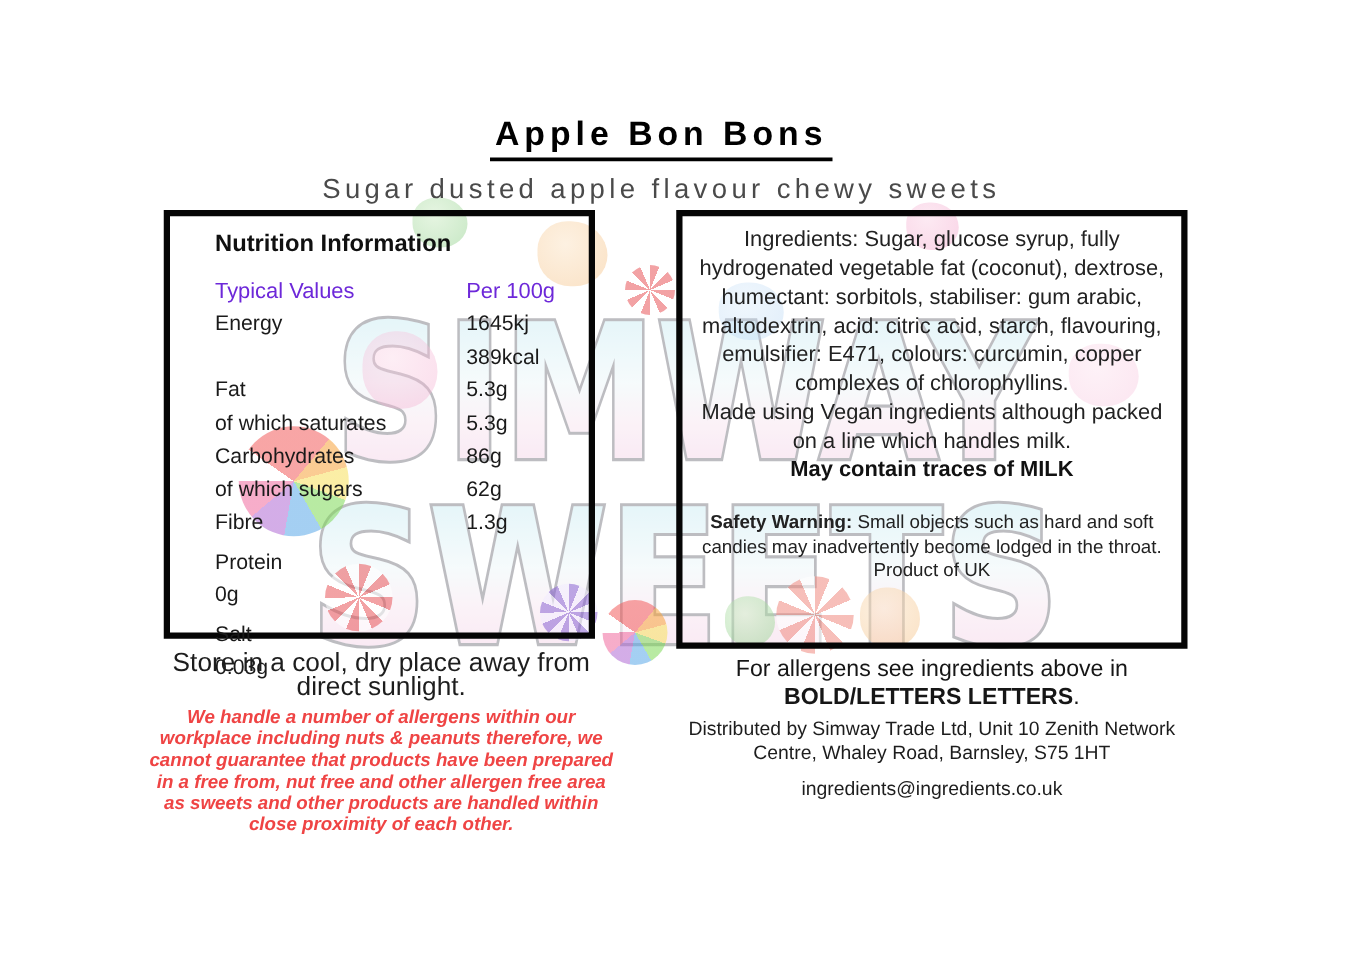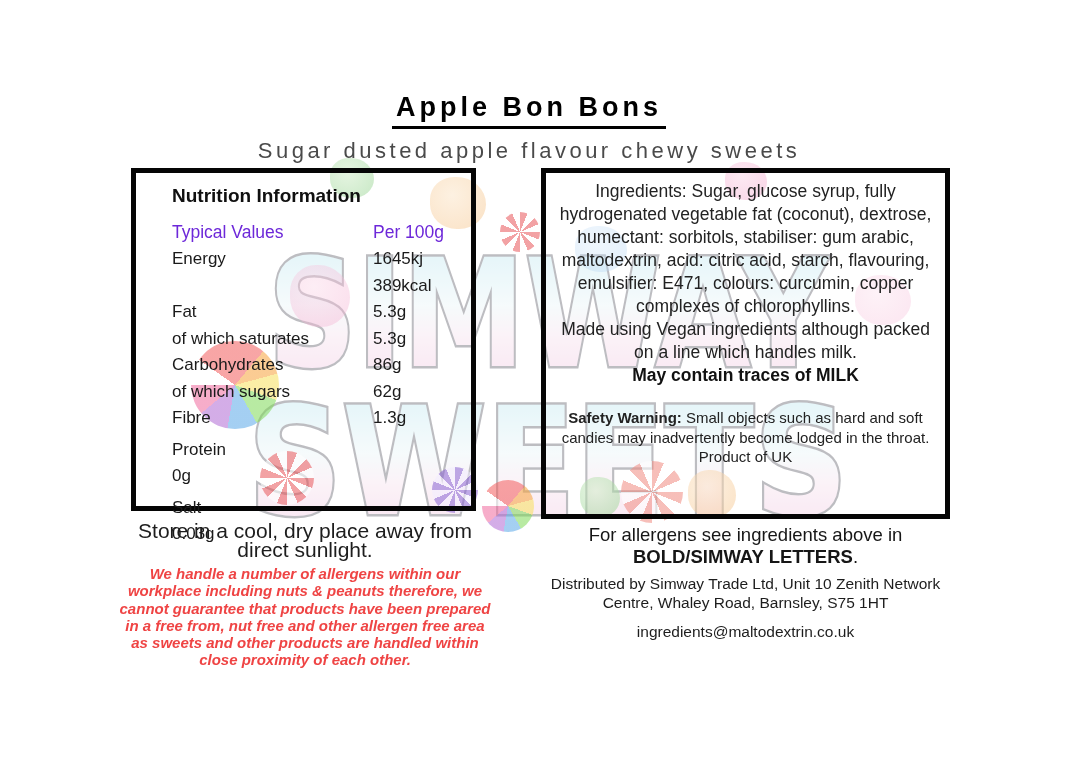--- a/index.html
+++ b/index.html
@@ -202,19 +202,19 @@
       <div class="i-origin">Product of UK</div>
     </div>
 
     <div class="store-block">
       <div class="store-line">Store in a cool, dry place away from direct sunlight.</div>
       <div class="allergen-note">We handle a number of allergens within our workplace including nuts &amp; peanuts therefore, we cannot guarantee that products have been prepared in a free from, nut free and other allergen free area as sweets and other products are handled within close proximity of each other.</div>
     </div>
 
     <div class="allergen-ref">
       <div class="ar-line1">For allergens see ingredients above in</div>
-      <div class="ar-line2"><span class="bold">BOLD/SIMWAY LETTERS</span><span>.</span></div>
+      <div class="ar-line2"><span class="bold">BOLD/LETTERS LETTERS</span><span>.</span></div>
       <div class="distributor">Distributed by Simway Trade Ltd, Unit 10 Zenith Network Centre, Whaley Road, Barnsley, S75 1HT</div>
-      <div class="email">ingredients@maltodextrin.co.uk</div>
+      <div class="email">ingredients@ingredients.co.uk</div>
     </div>
 
   </div>
 </div>
 
 </body></html>

